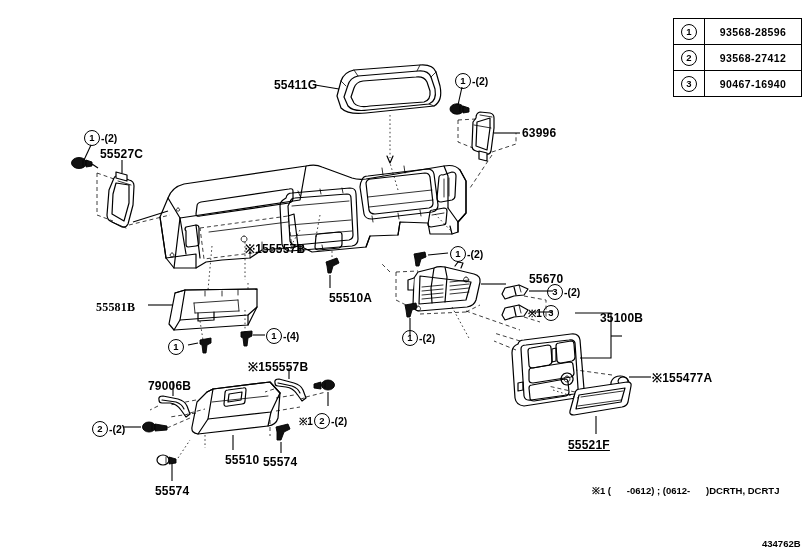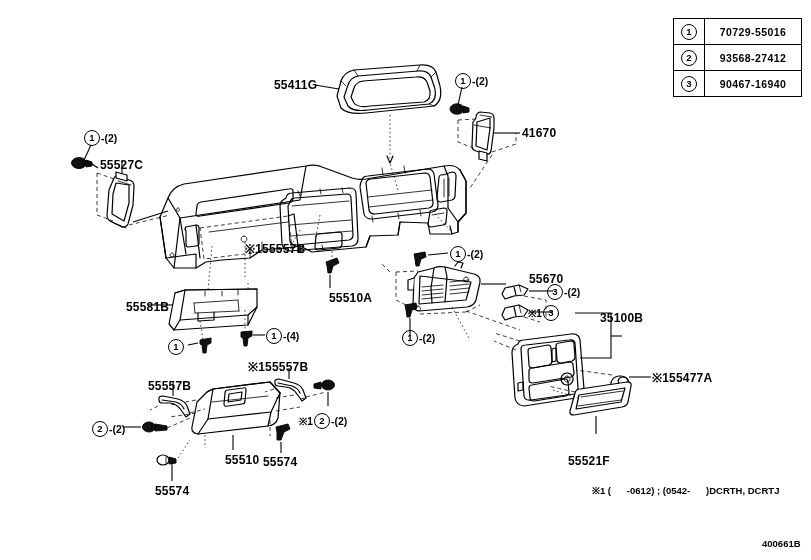--- a/index.html
+++ b/index.html
@@ -527,47 +527,47 @@
     <path class="st-dot" d="M245 242 L245 280"></path>
     <path class="st-dot" d="M212 246 L208 290"></path>
   </svg>
 
   <table class="legend-table">
     <tbody>
         <tr>
       <td class="num-cell">
         <span class="circnum">1</span>
       </td>
-      <td class="pn-cell">70729-55016</td>
+      <td class="pn-cell">93568-28596</td>
     </tr>
     <tr>
       <td class="num-cell">
         <span class="circnum">2</span>
       </td>
       <td class="pn-cell">93568-27412</td>
     </tr>
     <tr>
       <td class="num-cell">
         <span class="circnum">3</span>
       </td>
       <td class="pn-cell">90467-16940</td>
     </tr>
   </tbody>
     </table>
 
   <div class="lbl" style="left:274px; top:78px;">55411G</div>
-  <div class="lbl" style="left:522px; top:126px;">41670</div>
-  <div class="lbl" style="left:100px; top:158px;">55527C</div>
-  <div class="lbl" style="left:126px; top:300px;">55581B</div>
+  <div class="lbl" style="left:522px; top:126px;">63996</div>
+  <div class="lbl" style="left:100px; top:147px;">55527C</div>
+  <div class="lbl" style="left:96px; top:300px;font-family:Liberation Serif, serif;">55581B</div>
   <div class="lbl" style="left:329px; top:291px;">55510A</div>
   <div class="lbl" style="left:509px; top:272px;padding-left:20px;">55670</div>
   <div class="lbl" style="left:600px; top:311px;">35100B</div>
   <div class="lbl" style="left:652px; top:369px;text-align:center;">※155477A</div>
-  <div class="lbl" style="left:568px; top:454px;">55521F</div>
-  <div class="lbl" style="left:148px; top:379px;">55557B</div>
+  <div class="lbl" style="left:568px; top:438px;text-decoration:underline;">55521F</div>
+  <div class="lbl" style="left:148px; top:379px;">79006B</div>
   <div class="lbl" style="left:248px; top:358px;">※155557B</div>
   <div class="lbl" style="left:245px; top:240px;">※155557B</div>
   <div class="lbl" style="left:225px; top:453px;">55510</div>
   <div class="lbl" style="left:155px; top:484px;">55574</div>
   <div class="lbl" style="left:263px; top:455px;">55574</div>
 
   <div class="callout" style="left:84px; top:130px;">
     <span class="circnum">1</span>
     <span>-(2)</span>
   </div>
@@ -612,16 +612,16 @@
     <span class="circnum">2</span>
     <span>-(2)</span>
   </div>
 
   <div class="callout" style="left:299px; top:413px;">
     <span class="lbl-sm">※1</span>
     <span class="circnum">2</span>
     <span>-(2)</span>
   </div>
 
-  <div class="footnote">※1 (      -0612) ; (0542-      )DCRTH, DCRTJ</div>
-  <div class="figcode">400661B</div>
+  <div class="footnote">※1 (      -0612) ; (0612-      )DCRTH, DCRTJ</div>
+  <div class="figcode">434762B</div>
 
 </div>
 
 </body></html>

